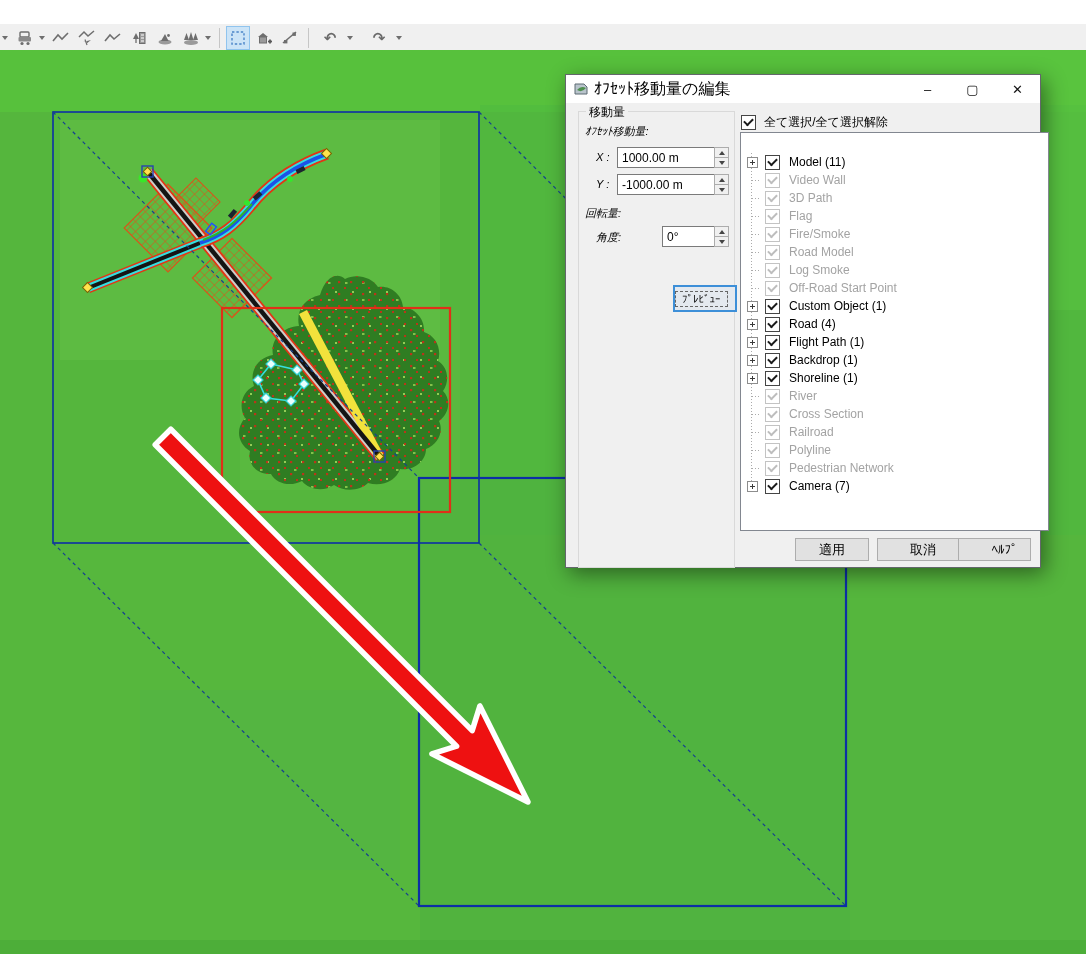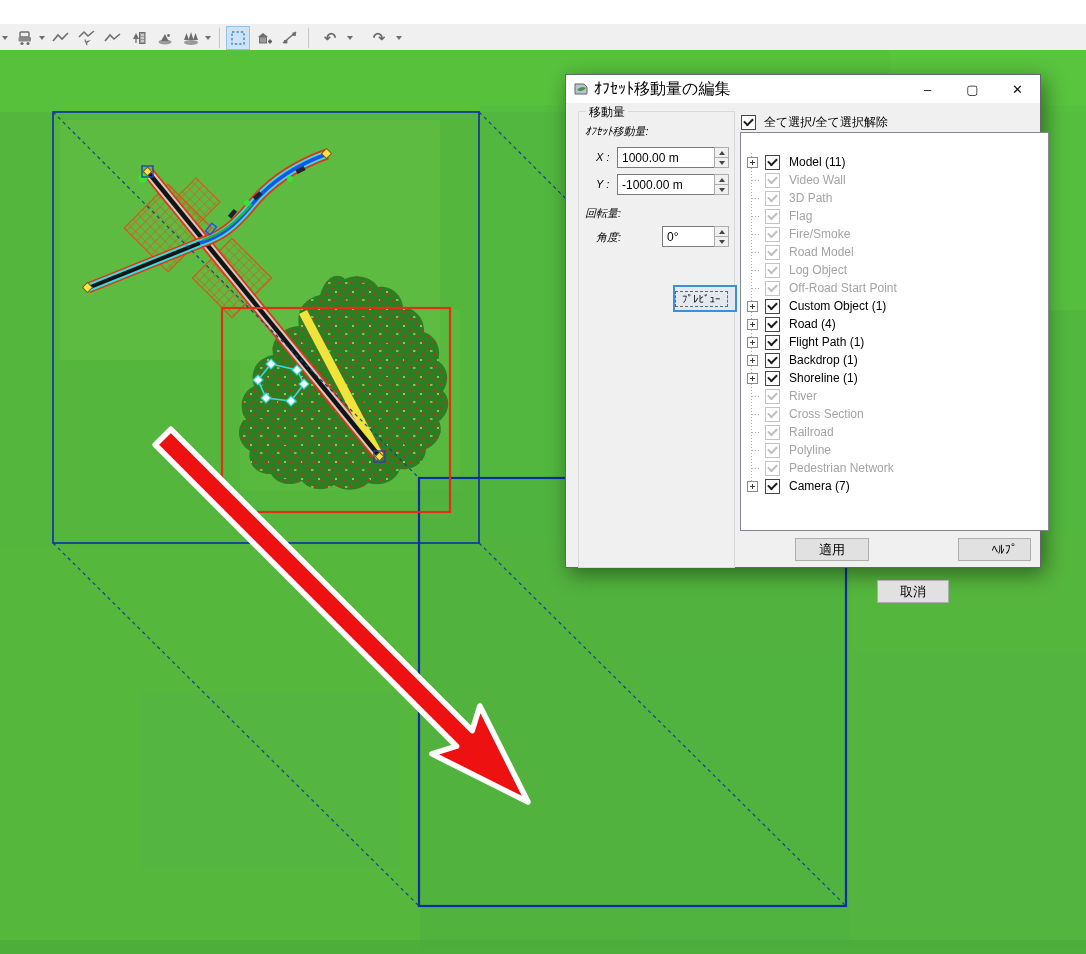--- a/index.html
+++ b/index.html
@@ -399,21 +399,21 @@
           <span class="tlabel">Fire/Smoke</span>
         </div>
       <div class="trow leaf dim">
           <span class="guide"></span>
           <span class="cb dimchk"></span>
           <span class="tlabel">Road Model</span>
         </div>
       <div class="trow leaf dim">
           <span class="guide"></span>
           <span class="cb dimchk"></span>
-          <span class="tlabel">Log Object</span>
+          <span class="tlabel">Log Smoke</span>
         </div>
       <div class="trow leaf dim">
           <span class="guide"></span>
           <span class="cb dimchk"></span>
           <span class="tlabel">Off-Road Start Point</span>
         </div>
       <div class="trow exp">
           <span class="guide">
             <span class="expbox"></span>
           </span>
@@ -476,17 +476,17 @@
       <div class="trow exp last">
           <span class="guide">
             <span class="expbox"></span>
           </span>
           <span class="cb on"></span>
           <span class="tlabel">Camera (7)</span>
         </div>
     </div>
 
     <div class="dlgbtn" style="left:229px;width:74px;">適用</div>
-    <div class="dlgbtn" style="left:311px;width:72px;margin-top:42px;">取消</div>
+    <div class="dlgbtn" style="left:311px;width:92px;">取消</div>
     <div class="dlgbtn" style="left:392px;width:73px;padding-left:20px;">ﾍﾙﾌﾟ</div>
   </div>
 
 </div>
 
 </body></html>

